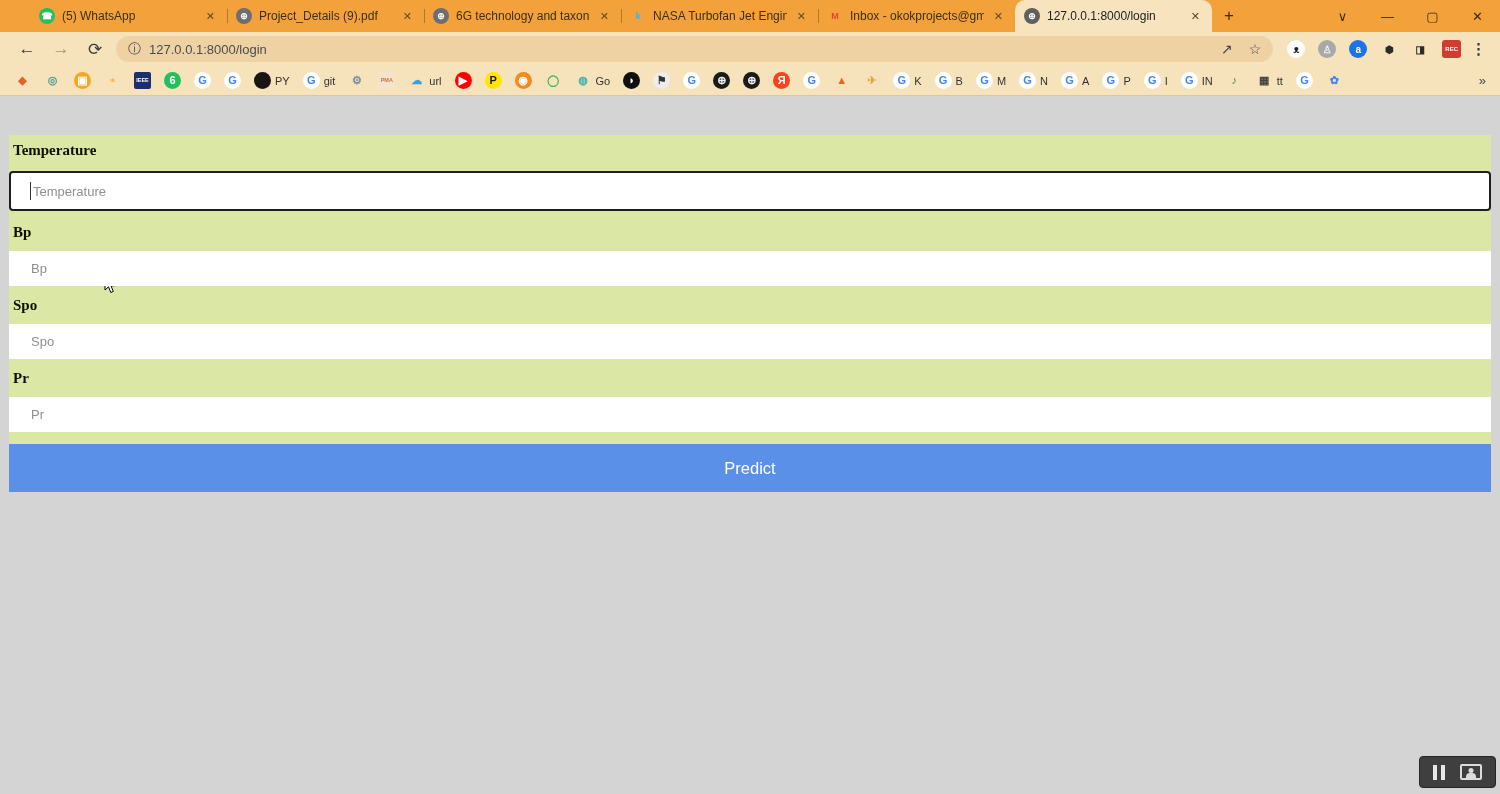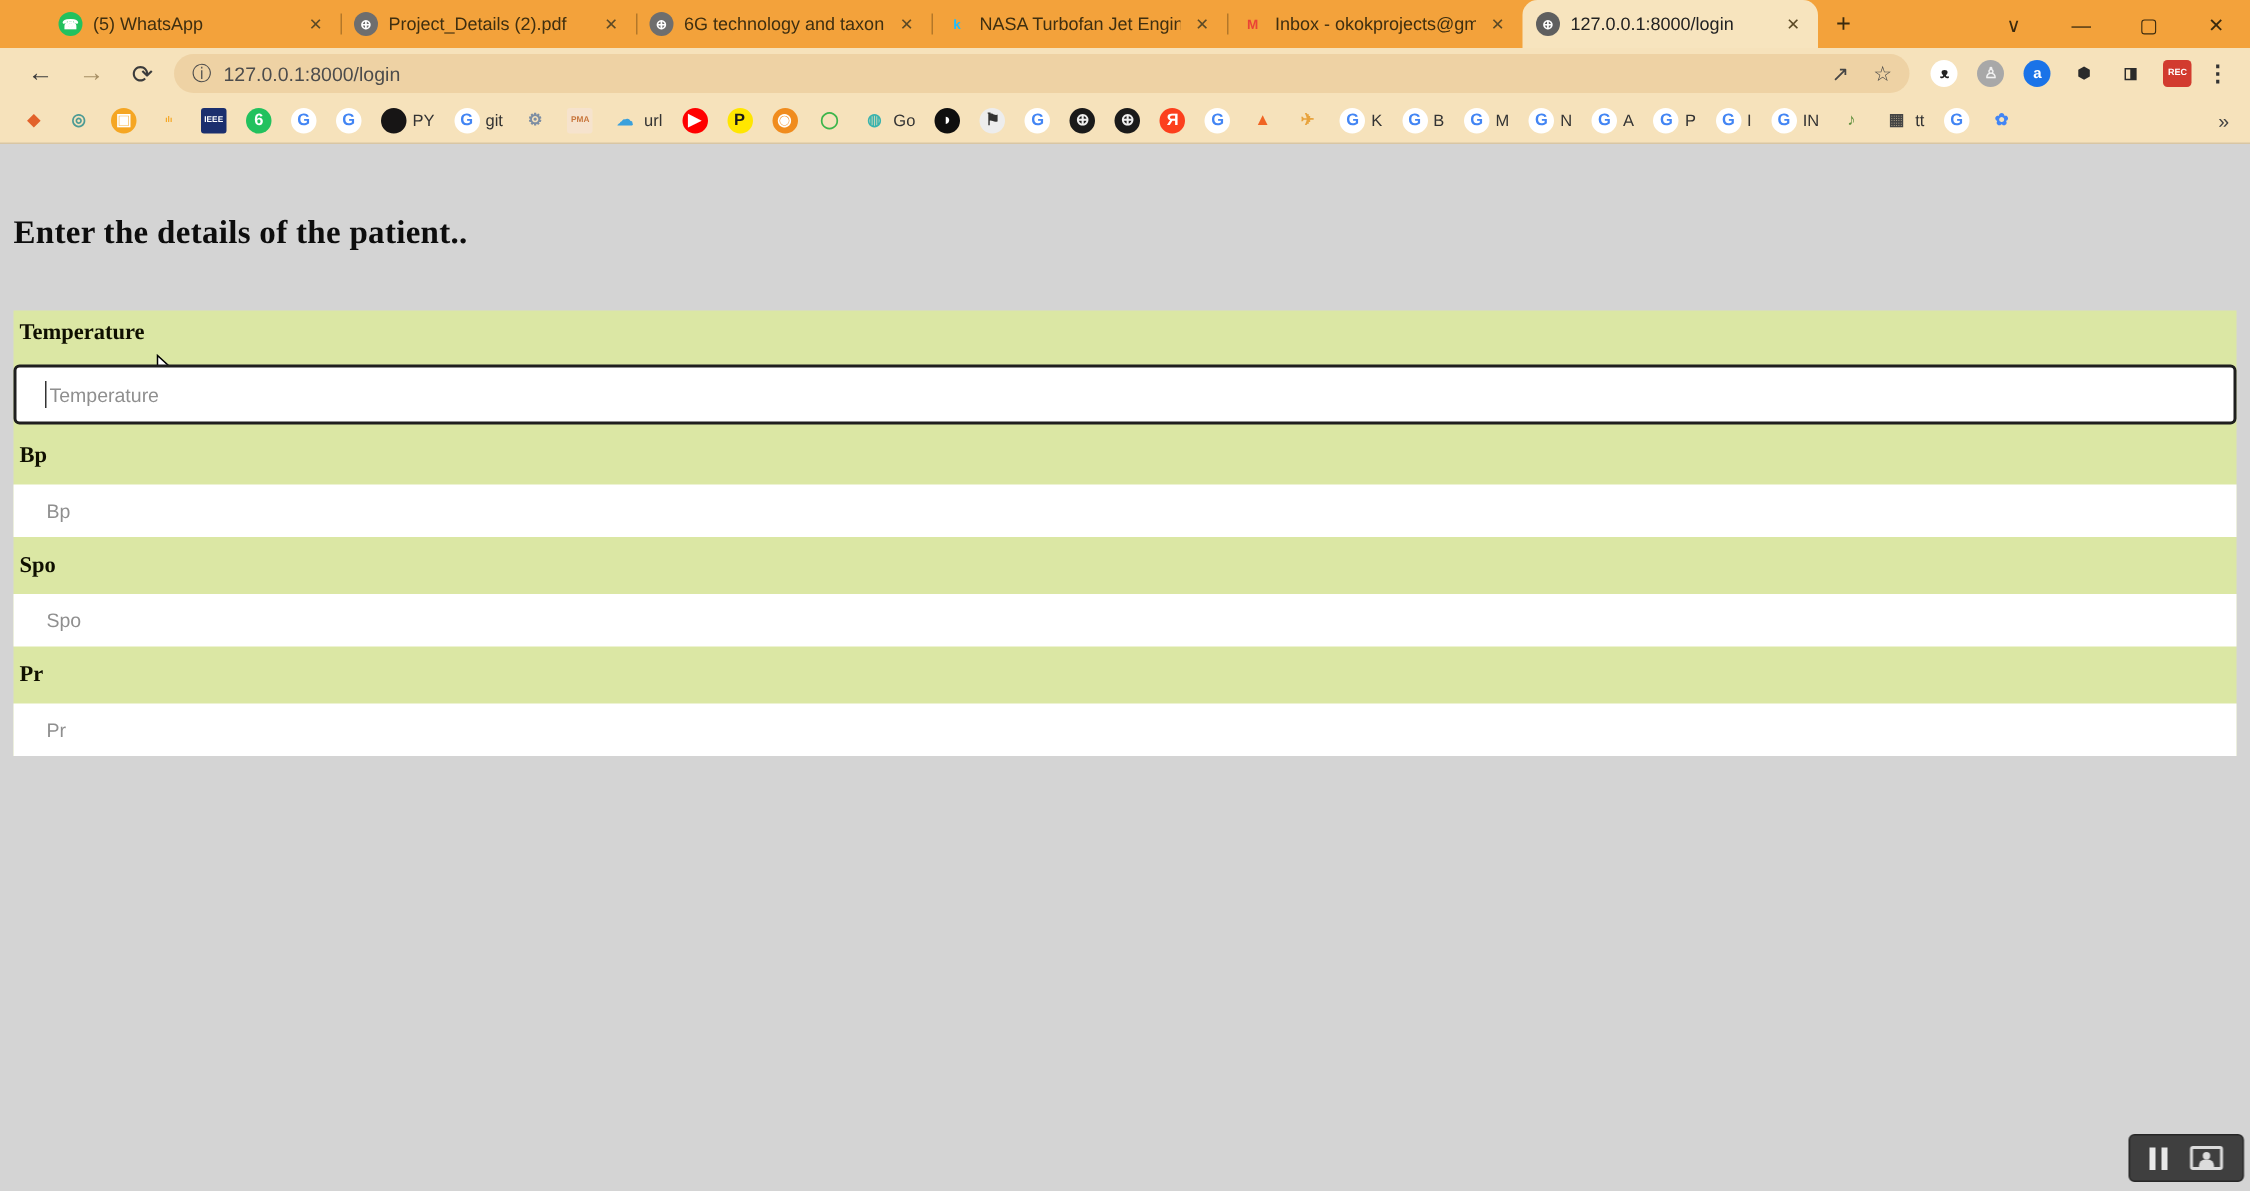--- a/index.html
+++ b/index.html
@@ -67,21 +67,21 @@
 
 <div class="tabbar">
   <div class="tabs" id="tabs">
       <div class="tab">
     <span class="fav" style="background: rgb(34, 193, 94); color: rgb(255, 255, 255);">☎</span>
     <span class="title">(5) WhatsApp</span>
     <span class="close">✕</span>
   </div>
       <div class="tab">
     <span class="fav" style="background: rgb(110, 110, 110); color: rgb(255, 255, 255);">⊕</span>
-    <span class="title">Project_Details (2).pdf</span>
+    <span class="title">Project_Details (9).pdf</span>
     <span class="close">✕</span>
   </div>
       <div class="tab">
     <span class="fav" style="background: rgb(110, 110, 110); color: rgb(255, 255, 255);">⊕</span>
     <span class="title">6G technology and taxonor</span>
     <span class="close">✕</span>
   </div>
       <div class="tab">
     <span class="fav" style="color: rgb(32, 190, 255);">k</span>
     <span class="title">NASA Turbofan Jet Engine</span>
@@ -287,21 +287,20 @@
     <span class="bmi" style="color: rgb(66, 133, 244);">✿</span>
 
   </span>
     <span class="overflow">»</span>
   </div>
 
 <div class="page">
   <svg class="cursor" viewBox="0 0 13 20">
     <path d="M1 1 L1 15 L4.5 11.8 L6.8 17.5 L9.3 16.4 L7 10.9 L11.5 10.6 Z" fill="#fff" stroke="#000" stroke-width="1"></path>
   </svg>
-  <div class="heading">Enter the details of the patient..</div>
   <div class="formwrap" id="formwrap">
       <div>
     <div class="band">Temperature</div>
     <div class="inputwrap mt4 focused">
       <input class="field" type="text" placeholder="Temperature" style="">
     <span class="caret"></span>
         </div>
   </div>
       <div>
     <div class="band mt4">Bp</div>
@@ -314,20 +313,21 @@
     <div class="inputwrap mt4">
       <input class="field" type="text" placeholder="Spo" style="">
     </div>
   </div>
       <div>
     <div class="band mt4">Pr</div>
     <div class="inputwrap mt4">
       <input class="field" type="text" placeholder="Pr" style="">
     </div>
   </div>
+      <button class="predict">Predict</button>
     </div>
 </div>
 
 <div class="recorder">
   <span class="pausebars">
       <i></i>
       <i></i>
     </span>
   <span class="camframe"></span>
 </div>

